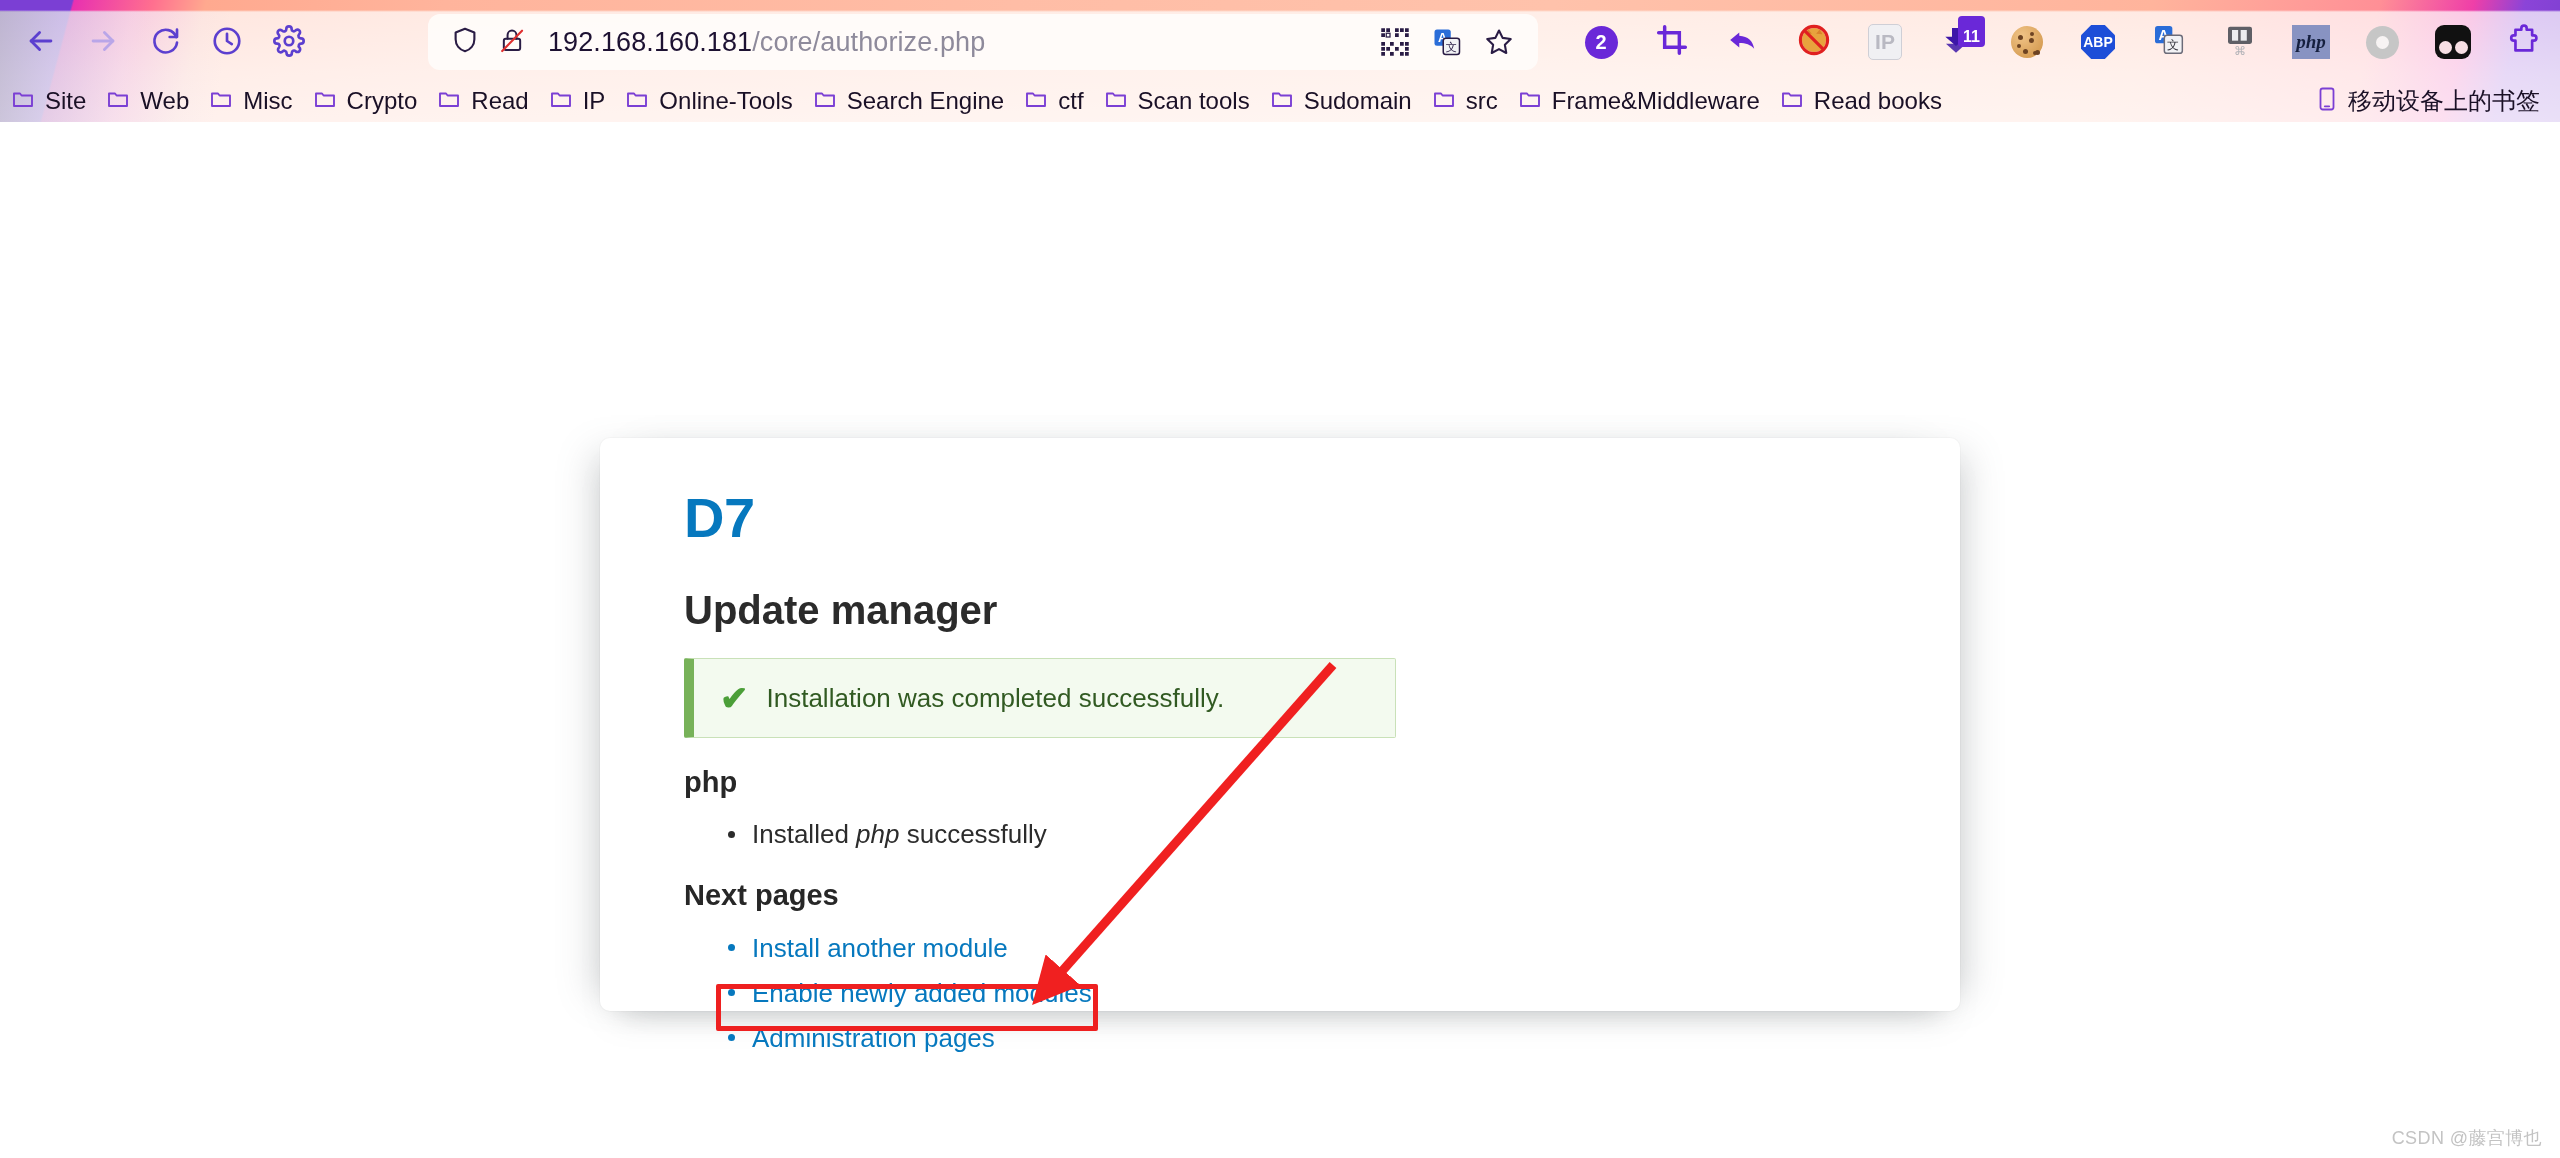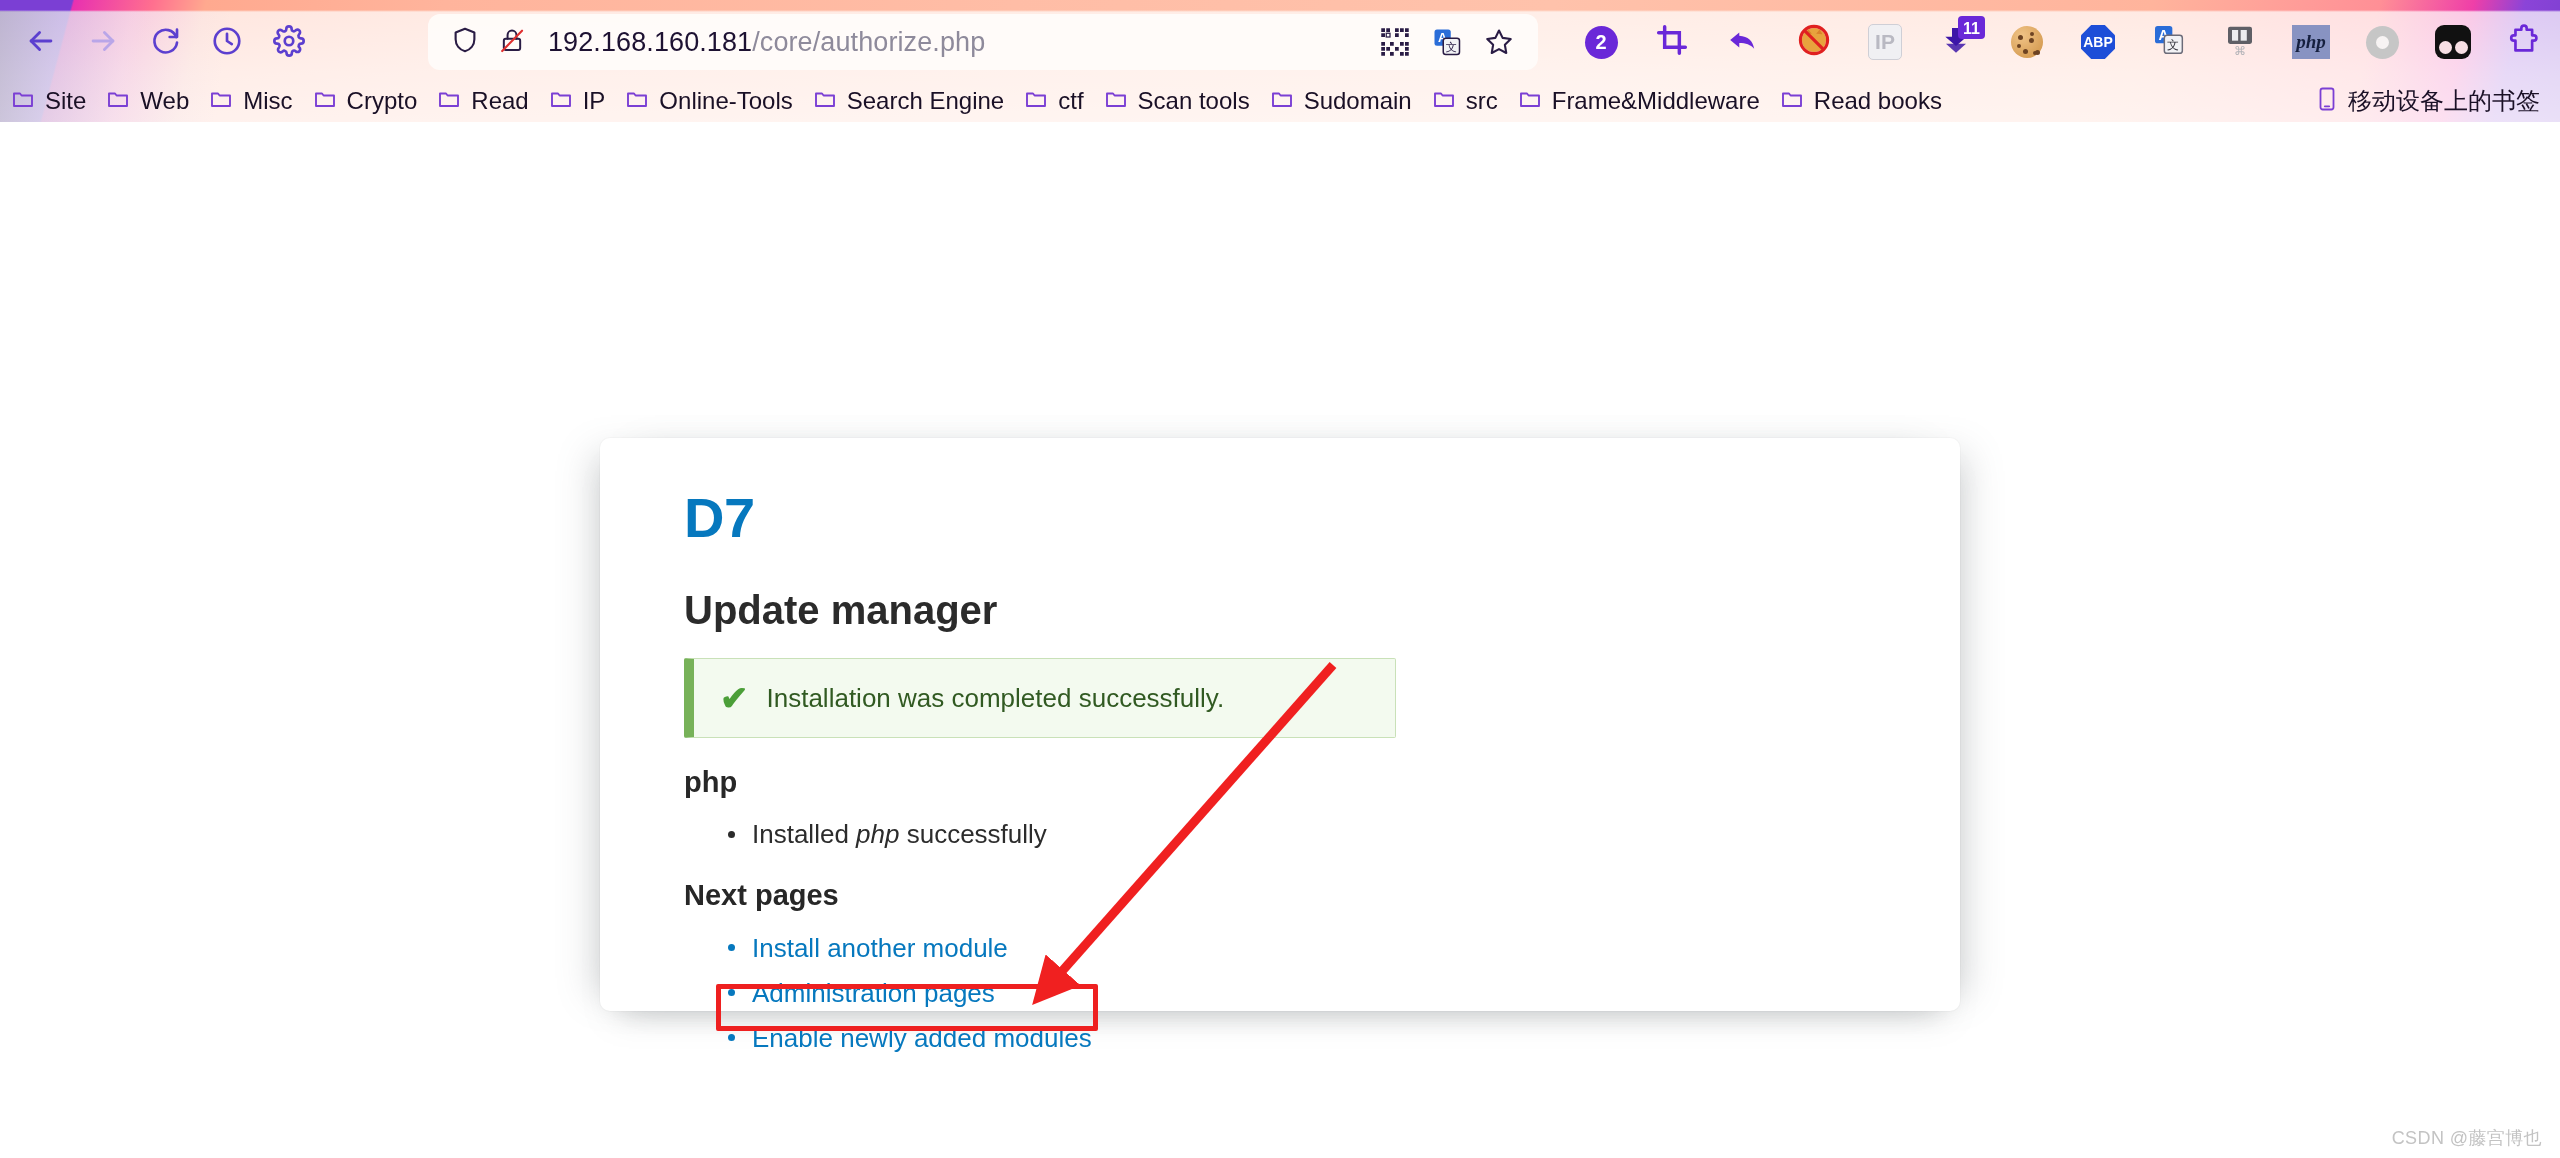--- a/index.html
+++ b/index.html
@@ -164,21 +164,21 @@
     font-family: "Liberation Sans", sans-serif;
   }
   .dl-badge {
     position: absolute;
     top: -3px; right: -6px;
     background: #6a28d8;
     color: #fff;
     font-size: 16px;
     font-weight: bold;
     border-radius: 4px;
-    padding: 5px 5px 2px 5px;
+    padding: 13px 5px 2px 5px;
     line-height: 1;
     font-family: "Liberation Sans", sans-serif;
   }
   .cookie {
     width: 32px; height: 32px;
     border-radius: 50%;
     background: radial-gradient(circle at 35% 30%, #f0c386, #d79e55 75%);
     position: relative;
   }
   .cookie::before, .cookie::after {
@@ -742,24 +742,24 @@
     <ul class="bullets">
       <li><span>Installed </span><em>php</em><span> successfully</span></li>
     </ul>
 
     <h2 class="section-heading" id="next-steps-heading">Next pages</h2>
     <ul class="bullets links" id="next-steps-list">
       <li>
         <a href="#">Install another module</a>
       </li>
       <li>
-        <a href="#">Administration pages</a>
+        <a href="#">Enable newly added modules</a>
       </li>
       <li>
-        <a href="#">Enable newly added modules</a>
+        <a href="#">Administration pages</a>
       </li>
     </ul>
 
   </div>
 </div>
 
 <div id="annotation-layer">
   <div id="highlight-box"></div>
   <svg width="2560" height="1158" style="position:absolute;left:0;top:0;">
     <defs>

